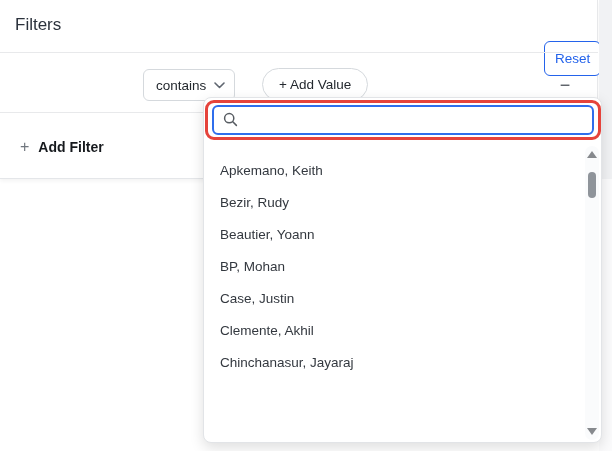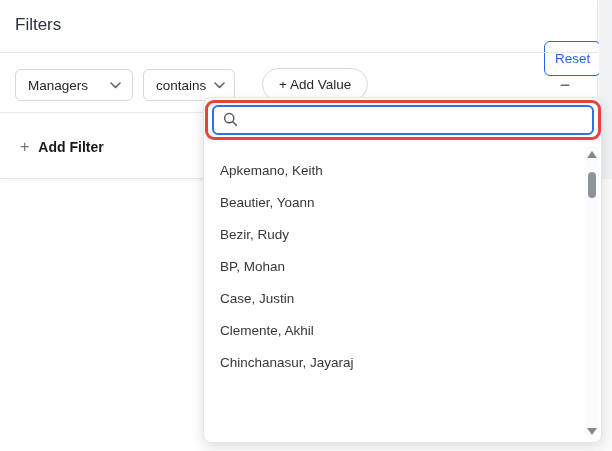--- a/index.html
+++ b/index.html
@@ -105,26 +105,20 @@
   }
 </style>
 </head>
 <body>
 
 <div class="card">
   <div class="page-title">Filters</div>
   <button class="reset-btn">Reset</button>
   <div class="divider divider-1"></div>
 
-  <div class="sel sel-field">
-    <span>Managers</span>
-    <svg class="chev" width="11" height="7" viewBox="0 0 11 7">
-      <polyline points="1,1 5.5,5.5 10,1" fill="none" stroke="#5f6670" stroke-width="1.6" stroke-linecap="round" stroke-linejoin="round"></polyline>
-    </svg>
-  </div>
   <div class="sel sel-operator">
     <span>contains</span>
     <svg class="chev" width="11" height="7" viewBox="0 0 11 7">
       <polyline points="1,1 5.5,5.5 10,1" fill="none" stroke="#5f6670" stroke-width="1.6" stroke-linecap="round" stroke-linejoin="round"></polyline>
     </svg>
   </div>
   <button class="add-value-btn">+ Add Value</button>
   <button class="remove-btn">
       <span>−</span>
     </button>
@@ -143,22 +137,22 @@
 <div class="dropdown">
   <input class="search-input" type="text" placeholder="" style="">
   <svg class="search-icon" width="15" height="15" viewBox="0 0 15 15">
     <circle cx="6.2" cy="6.2" r="4.6" fill="none" stroke="#565b61" stroke-width="1.5"></circle>
     <line x1="9.8" y1="9.8" x2="13.4" y2="13.4" stroke="#565b61" stroke-width="1.5" stroke-linecap="round"></line>
   </svg>
   <div class="highlight-ring"></div>
 
   <div class="opt-list">
     <div class="opt">Apkemano, Keith</div>
+    <div class="opt">Bezir, Rudy</div>
     <div class="opt">Beautier, Yoann</div>
-    <div class="opt">Bezir, Rudy</div>
     <div class="opt">BP, Mohan</div>
     <div class="opt">Case, Justin</div>
     <div class="opt">Clemente, Akhil</div>
     <div class="opt">Chinchanasur, Jayaraj</div>
   </div>
 
   <div class="sb-track">
     <div class="tri-up"></div>
     <div class="sb-thumb"></div>
     <div class="tri-down"></div>

